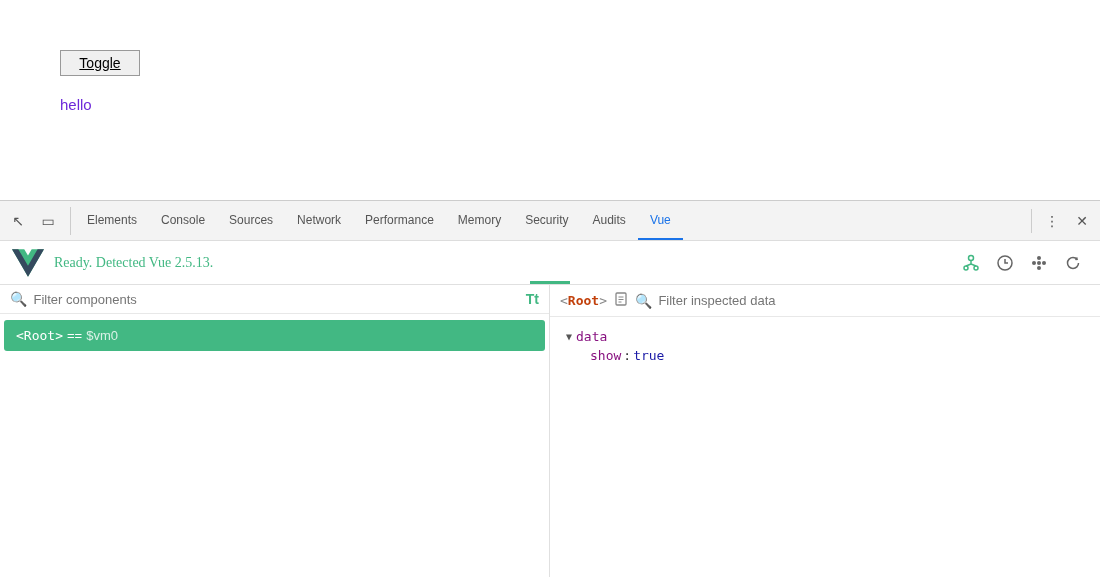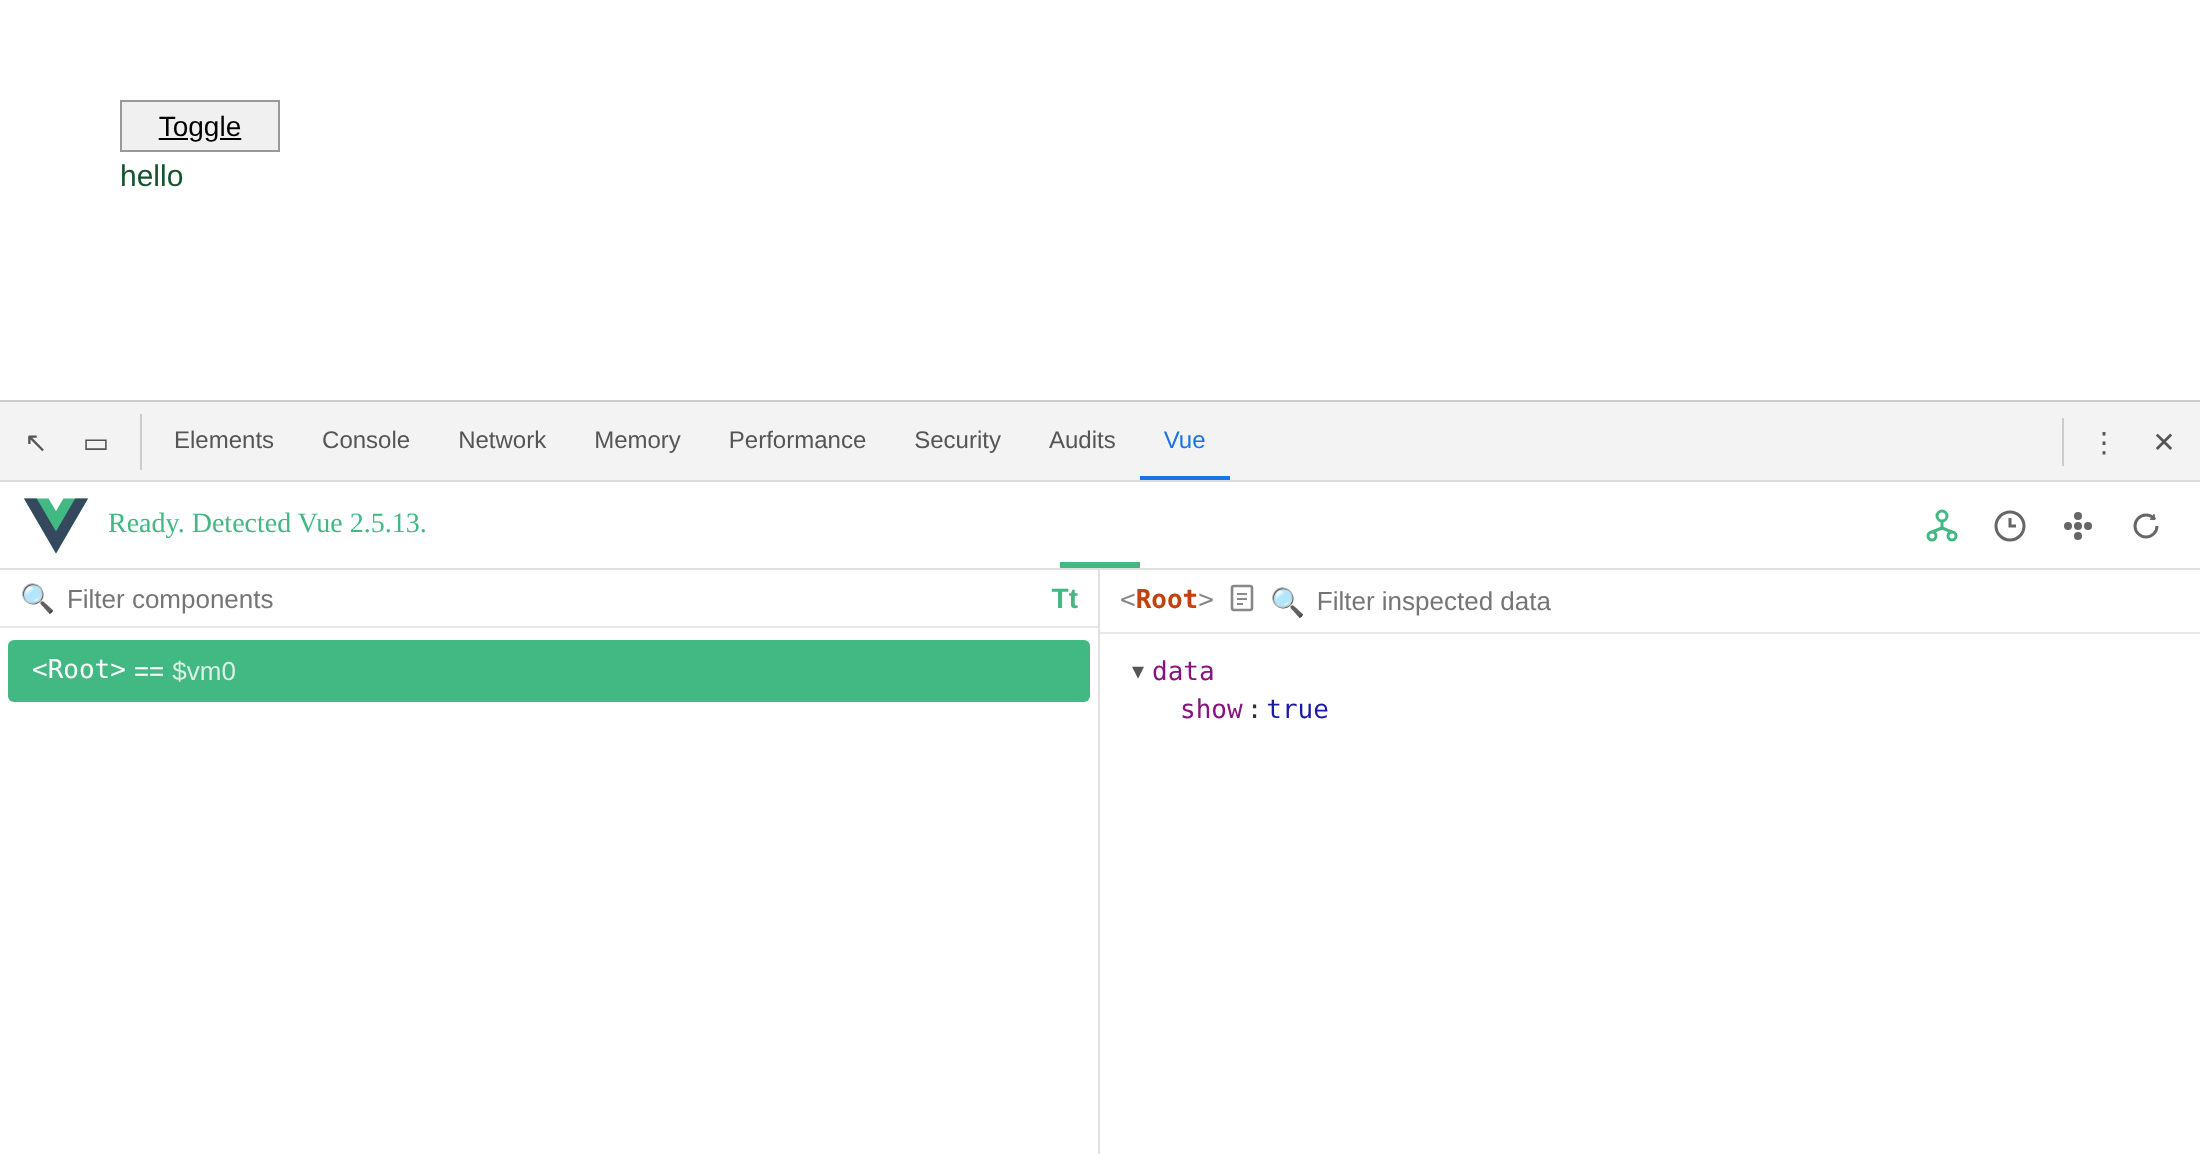--- a/index.html
+++ b/index.html
@@ -21,23 +21,23 @@
       background: #f0f0f0;
       padding: 4px 12px;
       font-size: 14px;
       cursor: pointer;
       display: inline-block;
       width: 80px;
       text-decoration: underline;
     }
 
     .hello-text {
-      margin-top: 4px;
+      margin-top: 20px;
       font-size: 15px;
-      color: #14532d;
+      color: #6d28d9;
     }
 
     
     .devtools {
       position: absolute;
       bottom: 0;
       left: 0;
       right: 0;
       height: 377px;
       background: #fff;
@@ -335,23 +335,24 @@
 <div class="devtools">
 
   <div class="devtools-toolbar">
     <div class="devtools-icons">
       <button class="devtools-icon-btn" title="Inspect element">↖</button>
       <button class="devtools-icon-btn" title="Toggle device toolbar">▭</button>
     </div>
     <div class="devtools-tabs">
       <div class="devtools-tab">Elements</div>
       <div class="devtools-tab">Console</div>
+      <div class="devtools-tab">Sources</div>
       <div class="devtools-tab">Network</div>
+      <div class="devtools-tab">Performance</div>
       <div class="devtools-tab">Memory</div>
-      <div class="devtools-tab">Performance</div>
       <div class="devtools-tab">Security</div>
       <div class="devtools-tab">Audits</div>
       <div class="devtools-tab active">Vue</div>
     </div>
     <div class="devtools-tab-overflow">
       <div style="width:1px; height:24px; background:#ccc; margin: 0 4px;"></div>
       <button class="devtools-icon-btn">⋮</button>
       <button class="devtools-icon-btn">✕</button>
     </div>
   </div>

